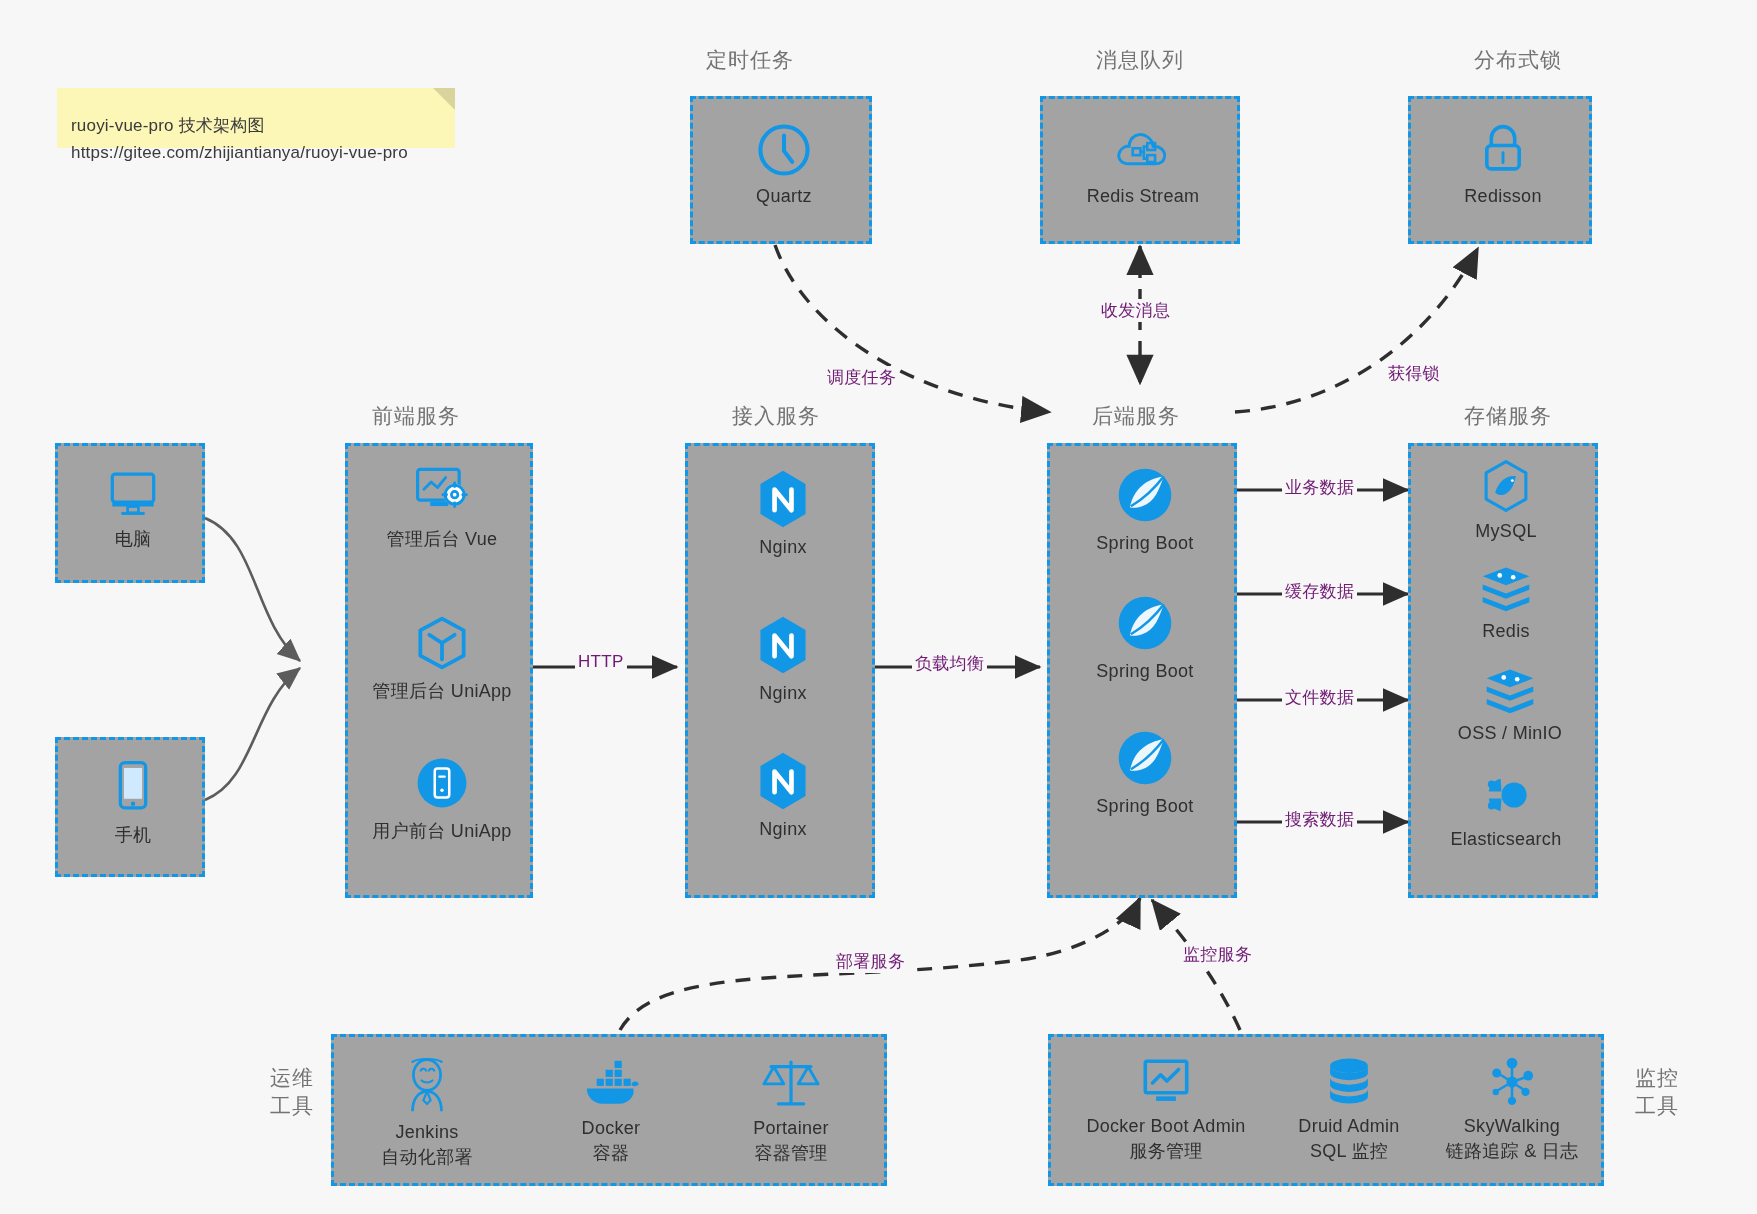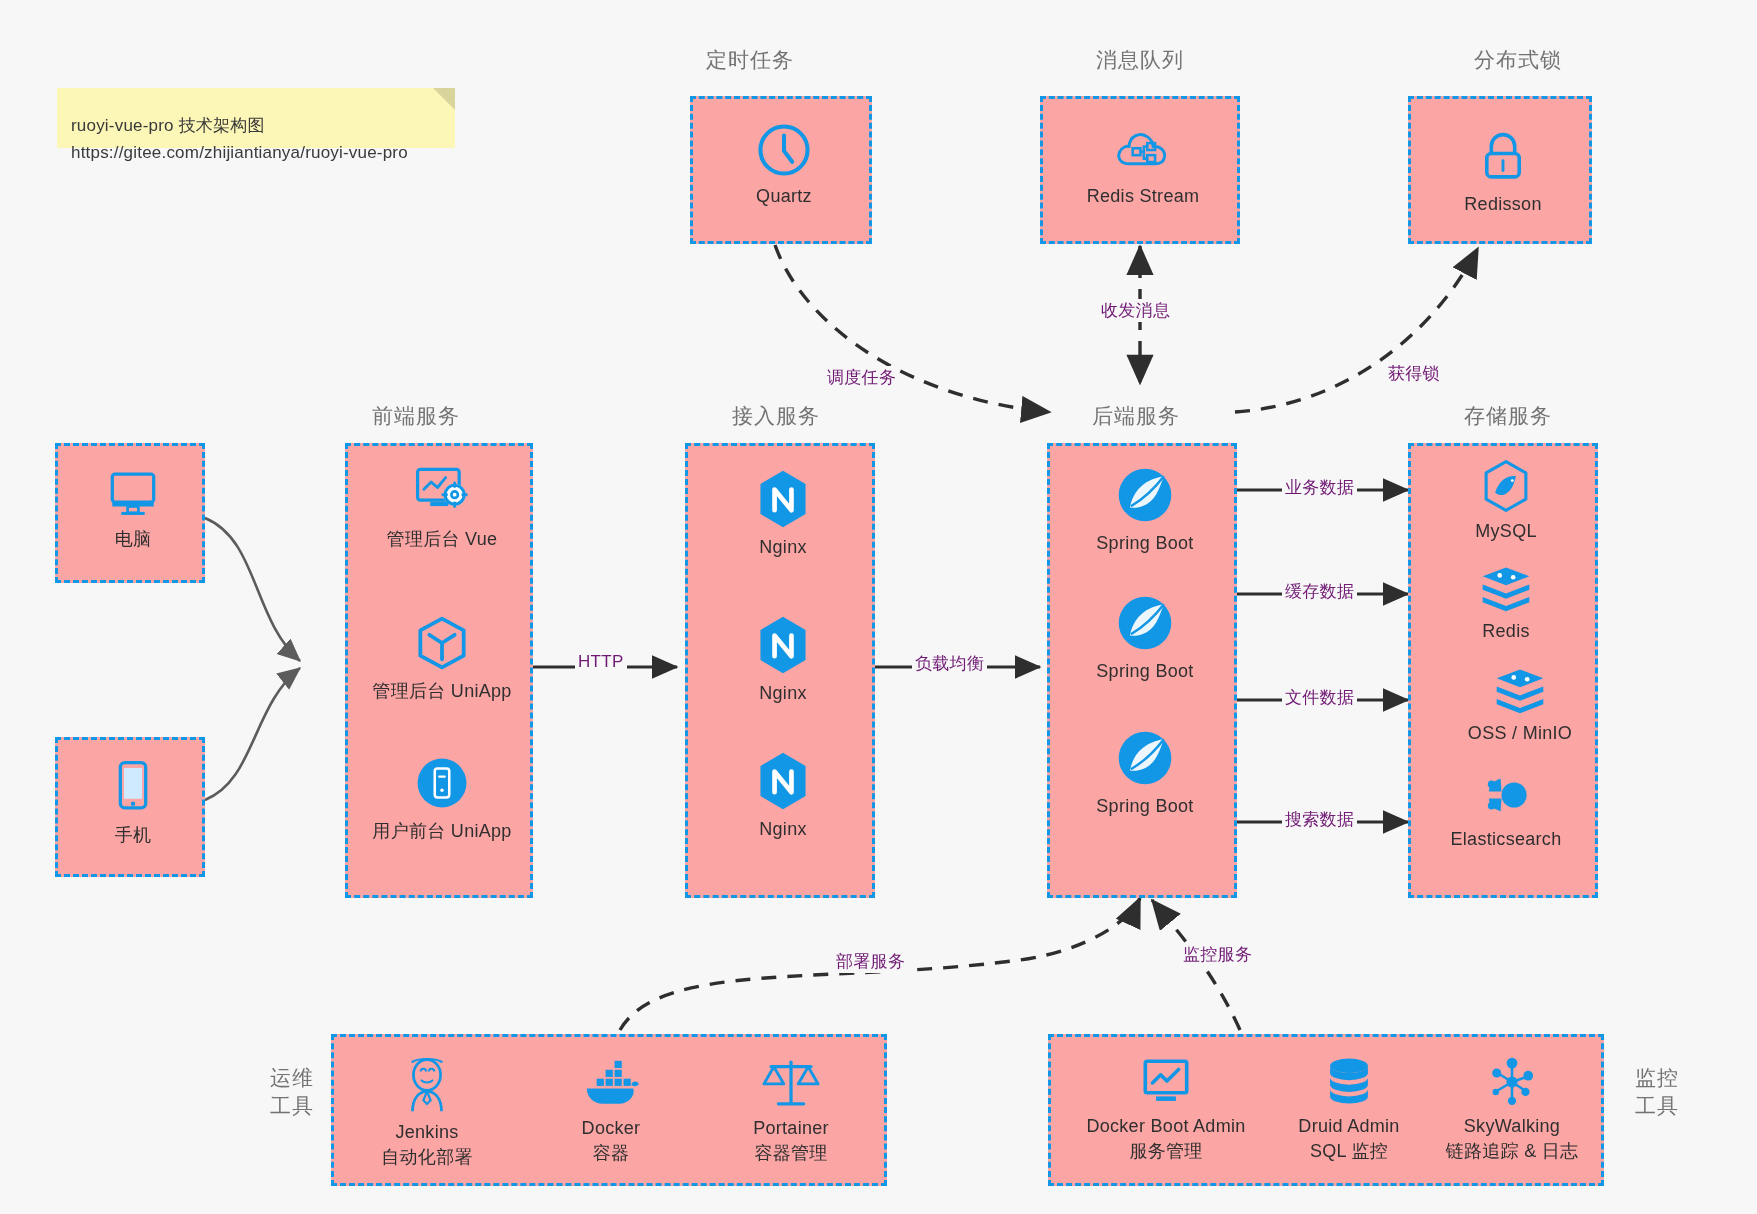--- a/index.html
+++ b/index.html
@@ -28,21 +28,21 @@
   
   .gtitle{
     position:absolute;color:#737373;font-weight:normal;font-size:21px;
     letter-spacing:1px;text-align:center;white-space:nowrap;
   }
   .gtitle.side{line-height:28px;}
 
   
   .box{
     position:absolute;box-sizing:border-box;
-    border:3px dashed #1296e6;background:#fca5a5;
+    border:3px dashed #1296e6;background:#a3a3a3;
   }
 
   
   .node{
     position:absolute;text-align:center;
     display:flex;flex-direction:column;align-items:center;justify-content:flex-start;
   }
   .node .ico{display:block;line-height:0;}
   .node .lbl{
     margin-top:7px;font-size:18px;color:#2f2f2f;white-space:nowrap;letter-spacing:.3px;
@@ -147,21 +147,21 @@
           <rect x="41" y="24" width="9" height="8" fill="none" stroke="#1296e6" stroke-width="3"></rect>
           <rect x="41" y="38" width="9" height="8" fill="none" stroke="#1296e6" stroke-width="3"></rect>
           <path d="M33 34 L37 34 L37 28 L41 28 M37 34 L37 42 L41 42" fill="none" stroke="#1296e6" stroke-width="3"></path>
         </svg>
       </span>
       <span class="lbl">Redis Stream</span>
     </div>
   </div>
 
   <div class="box" style="left:1408px;top:96px;width:184px;height:148px;">
-    <div class="node" style="left:0;top:30px;width:184px;">
+    <div class="node" style="left:0;top:22px;width:184px;">
       <span class="ico">
         <svg width="54" height="58" viewBox="0 0 60 64">
           <path d="M17 27 L17 19 A13 13 0 0 1 43 19 L43 27" fill="none" stroke="#1296e6" stroke-width="4"></path>
           <rect x="12" y="27" width="36" height="26" rx="5" fill="none" stroke="#1296e6" stroke-width="4"></rect>
           <line x1="30" y1="35" x2="30" y2="46" stroke="#1296e6" stroke-width="3.2" stroke-linecap="round"></line>
         </svg>
       </span>
       <span class="lbl">Redisson</span>
     </div>
   </div>
@@ -338,21 +338,21 @@
           <path d="M32 6 L58 16 L32 26 L6 16 Z" fill="#1296e6"></path>
           <path d="M6 25 L32 35 L58 25 L58 31 L32 41 L6 31 Z" fill="#1296e6"></path>
           <path d="M6 39 L32 49 L58 39 L58 45 L32 55 L6 45 Z" fill="#1296e6"></path>
           <circle cx="25" cy="15" r="2.6" fill="#ffffff"></circle>
           <circle cx="40" cy="17" r="2.6" fill="#ffffff"></circle>
         </svg>
       </span>
       <span class="lbl">Redis</span>
     </div>
 
-    <div class="node" style="left:14px;top:218px;width:190px;text-align:center;">
+    <div class="node" style="left:4px;top:218px;width:190px;text-align:center;">
       <span class="ico">
         <svg width="58" height="52" viewBox="0 0 64 58">
           <path d="M32 6 L58 16 L32 26 L6 16 Z" fill="#1296e6"></path>
           <path d="M6 25 L32 35 L58 25 L58 31 L32 41 L6 31 Z" fill="#1296e6"></path>
           <path d="M6 39 L32 49 L58 39 L58 45 L32 55 L6 45 Z" fill="#1296e6"></path>
           <circle cx="25" cy="15" r="2.6" fill="#ffffff"></circle>
           <circle cx="40" cy="17" r="2.6" fill="#ffffff"></circle>
         </svg>
       </span>
       <span class="lbl">OSS / MinIO</span>

